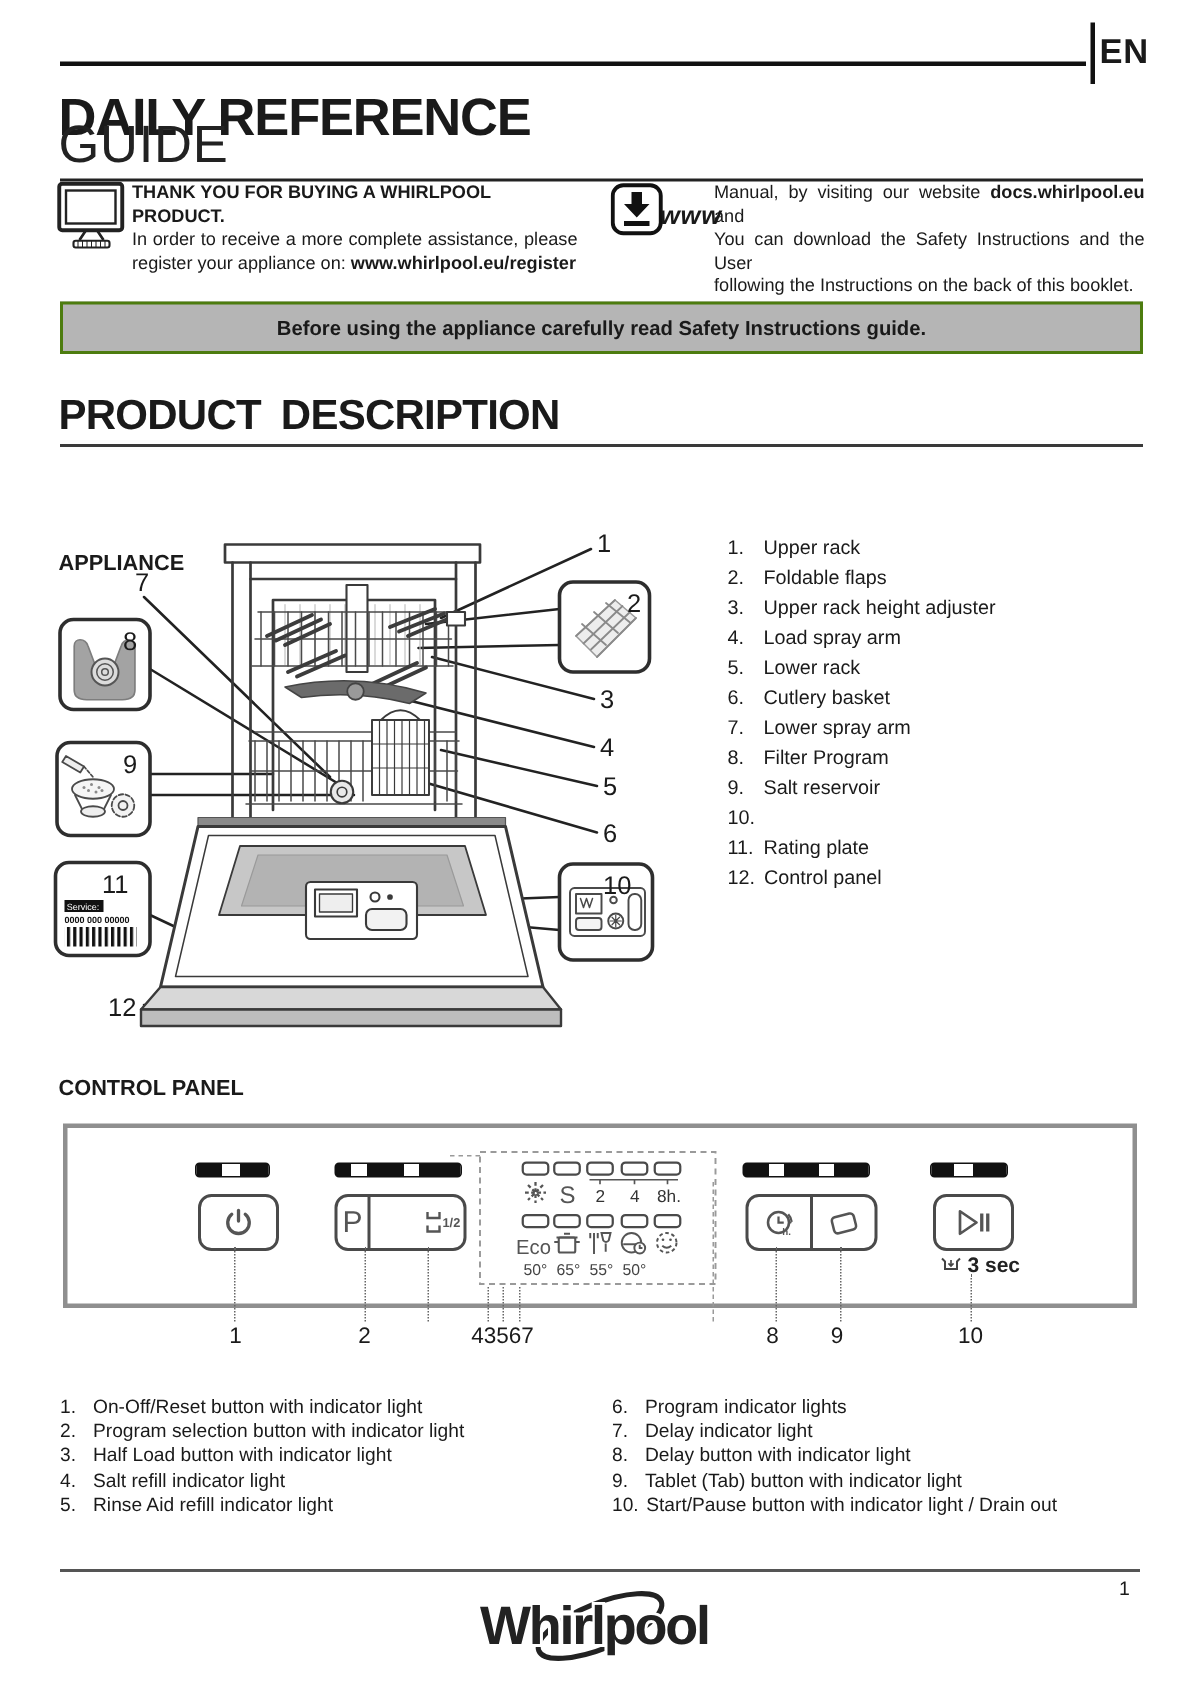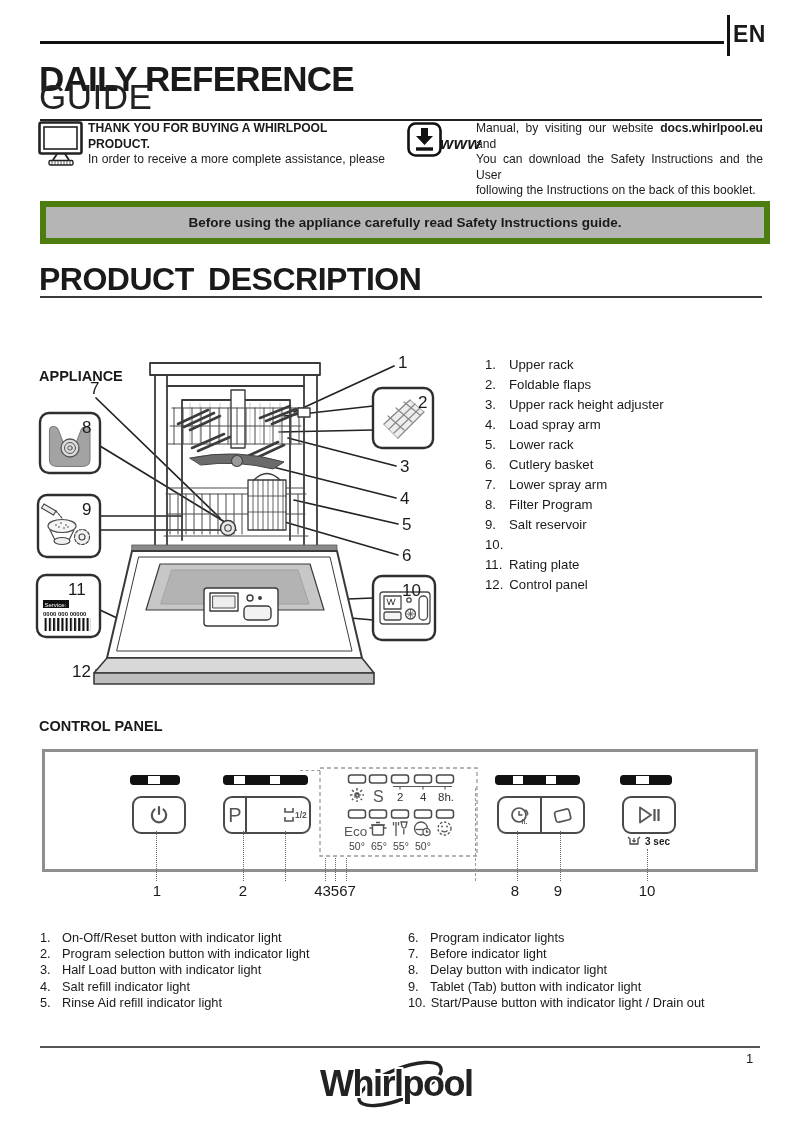--- a/index.html
+++ b/index.html
@@ -13,38 +13,38 @@
   .t1{font-size:35px;font-weight:900;letter-spacing:-.8px;line-height:34px;}
   .t2{font-size:35px;font-weight:400;letter-spacing:.5px;line-height:36px;color:#222;}
   .thinrule{height:2px;background:#222;}
   
   .infotxt{font-size:12.1px;line-height:15.5px;}
   .infotxt .jl{text-align:justify;text-align-last:justify;}
   .infotxt .ll{text-align:left;}
   .b{font-weight:700;}
   .wwwword{font-style:italic;font-weight:700;font-size:17px;letter-spacing:.5px;}
   
-  .banner{background:#b5b5b5;border:6px solid #4d7c0f;display:flex;align-items:center;justify-content:center;
+  .banner{background:#b5b5b5;border:2px solid #4d7c0f;display:flex;align-items:center;justify-content:center;
           font-size:13.5px;font-weight:700;}
-  .h1{font-size:32px;font-weight:900;letter-spacing:-.5px;word-spacing:6px;}
+  .h1{font-size:28px;font-weight:900;letter-spacing:-.5px;word-spacing:6px;}
   .h2{font-size:14.5px;font-weight:900;letter-spacing:0;}
   .rule1{height:2px;background:#3a3a3a;}
   
   .plist{font-size:13.2px;line-height:20px;}
   .plist .row{display:flex;}
   .plist .n{min-width:18px;margin-right:6px;}
   
   .panelbox{border:3px solid #8f8f8f;background:#fff;}
   .bar{height:8px;border:1px solid #111;border-radius:3px;}
   .btn{border:2px solid #4a4a4a;border-radius:9px;background:#fff;display:flex;align-items:center;justify-content:center;}
   .btnlabelP{font-size:20px;color:#555;font-weight:400;}
   .dotv{width:0;border-left:1.6px dotted #666;}
   .dashv{width:0;border-left:1.6px dashed #9a9a9a;}
   .numrow{font-size:15px;text-align:center;}
-  .secl{font-size:10px;font-weight:700;color:#222;}
+  .secl{font-size:14px;font-weight:700;color:#222;}
   
   .leg{font-size:12.8px;line-height:16.2px;}
   .leg .row{display:flex;}
   .leg .n{min-width:17px;margin-right:5px;}
   
   .footrule{height:2px;background:#555;}
   .pgnum{font-size:13px;}
   svg text{font-family:"Liberation Sans",sans-serif;}
 </style>
 </head>
@@ -64,20 +64,21 @@
       <rect x="1.5" y="1.5" width="42" height="31" rx="2" fill="none" stroke="#222" stroke-width="2.6"></rect>
       <rect x="6" y="6" width="33" height="22" fill="none" stroke="#222" stroke-width="1.6"></rect>
       <path d="M19 33 L15 39 M27 33 L31 39" stroke="#222" stroke-width="1.8" fill="none"></path>
       <rect x="11" y="39.5" width="24" height="4.5" rx="1.5" fill="none" stroke="#222" stroke-width="1.4"></rect>
       <path d="M14 39.5v4.5 M17 39.5v4.5 M20 39.5v4.5 M23 39.5v4.5 M26 39.5v4.5 M29 39.5v4.5 M32 39.5v4.5" stroke="#222" stroke-width=".7"></path>
     </svg>
   </div>
   <div class="abs infotxt" style="left:88px;top:121px;width:297px;">
     <div class="b">THANK YOU FOR BUYING A WHIRLPOOL PRODUCT.</div>
     <div class="jl">In order to receive a  more complete assistance, please</div>
+    <div class="ll"><span>register your appliance on: </span><span class="b">www.whirlpool.eu/register</span></div>
   </div>
 
   <div class="abs" style="left:407px;top:122px;">
     <svg width="36" height="36" viewBox="0 0 36 36">
       <rect x="1.5" y="1.5" width="32" height="32" rx="7" fill="none" stroke="#111" stroke-width="2.6"></rect>
       <path d="M14 6 h7 v8 h5 l-8.5 9 -8.5 -9 h5 Z" fill="#111"></path>
       <path d="M9 27 h17" stroke="#111" stroke-width="3.4"></path>
     </svg>
   </div>
   <div class="abs wwwword" style="left:440px;top:134px;">www</div>
@@ -481,21 +482,21 @@
         <span>Rinse Aid refill indicator light</span>
       </div>
   </div>
   <div class="abs leg" style="left:408px;top:930px;width:370px;">
     <div class="row">
         <span class="n">6.</span>
         <span>Program indicator lights</span>
       </div>
     <div class="row">
         <span class="n">7.</span>
-        <span>Before indicator light</span>
+        <span>Delay indicator light</span>
       </div>
     <div class="row">
         <span class="n">8.</span>
         <span>Delay button with indicator light</span>
       </div>
     <div class="row">
         <span class="n">9.</span>
         <span>Tablet (Tab) button with indicator light</span>
       </div>
     <div class="row">

